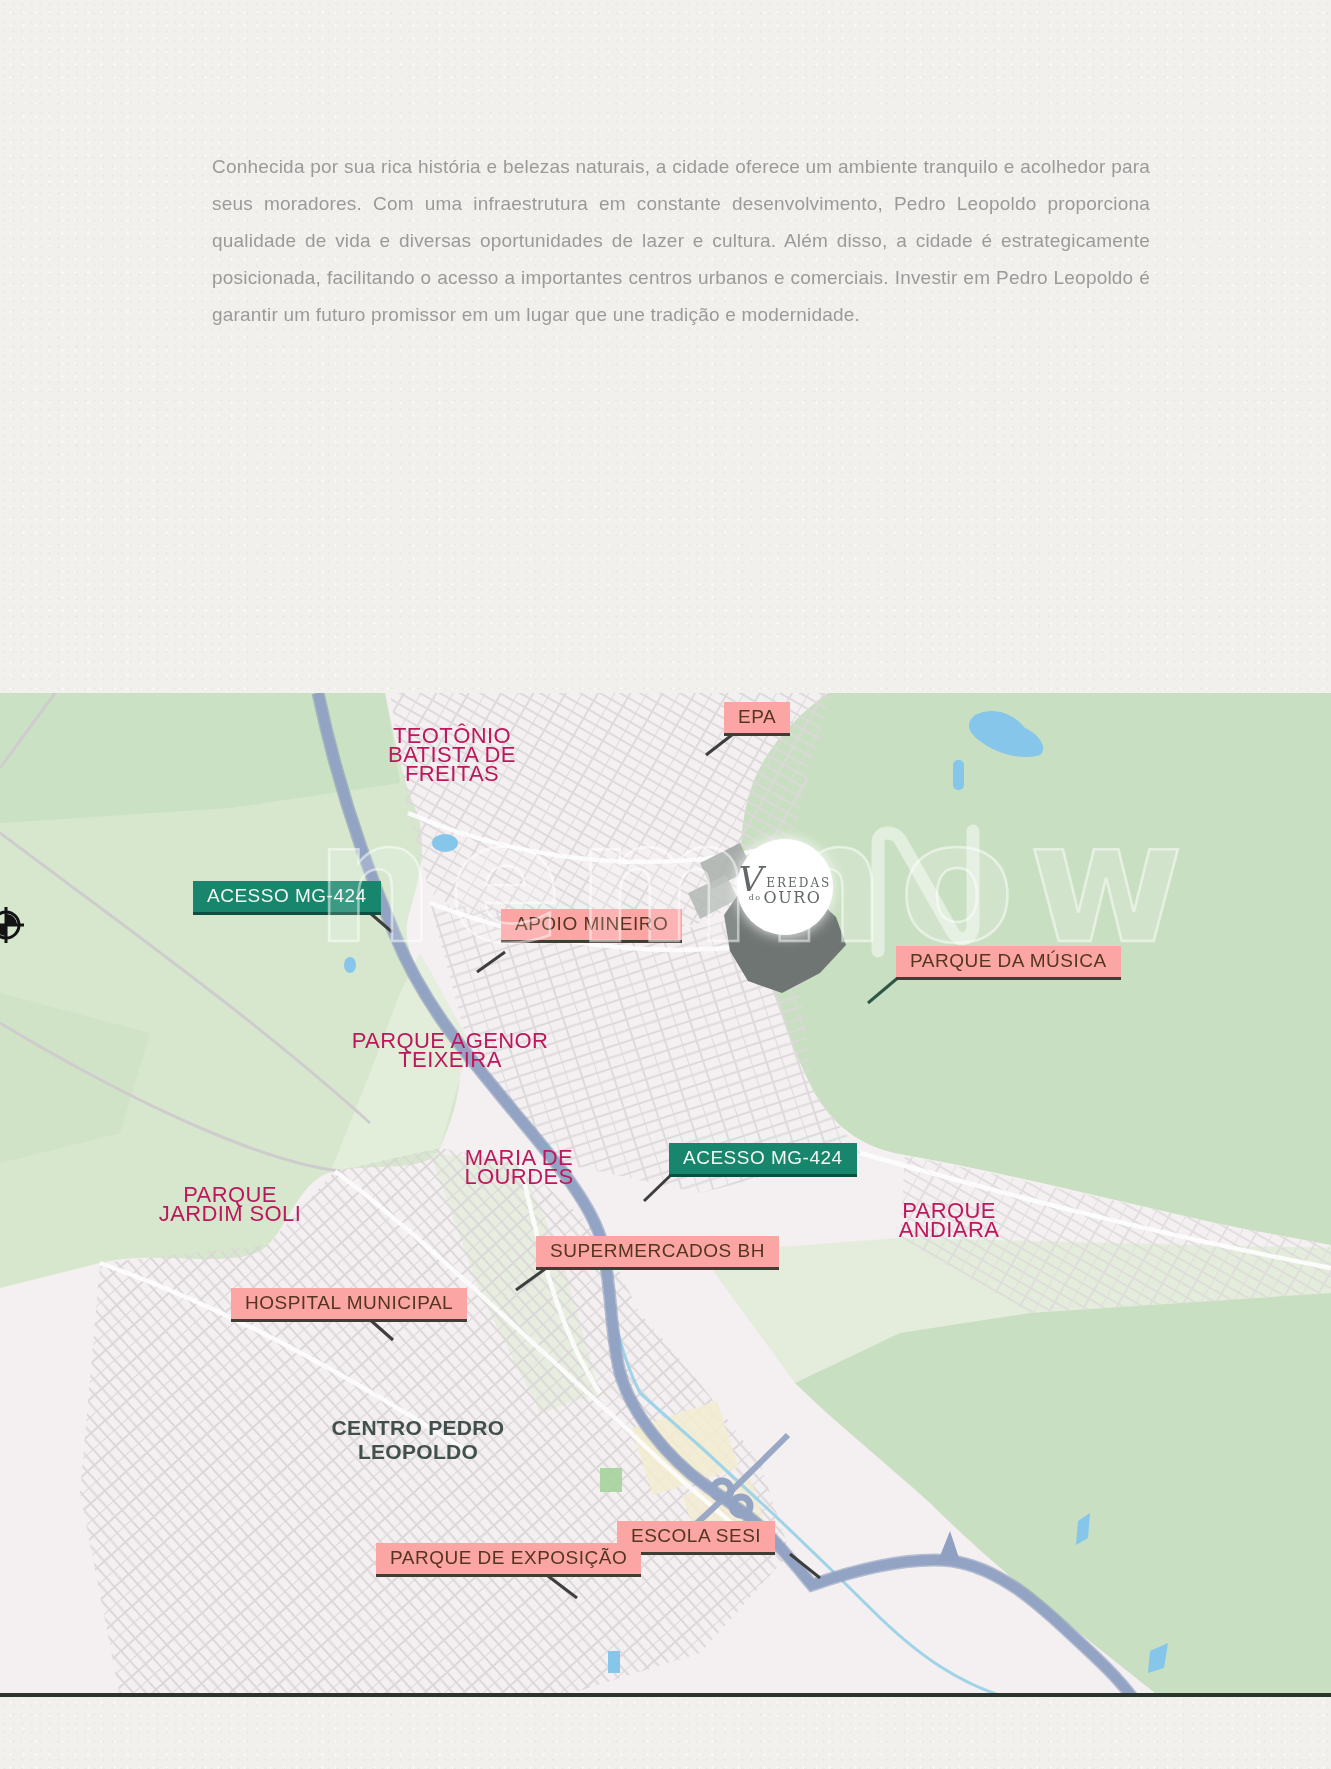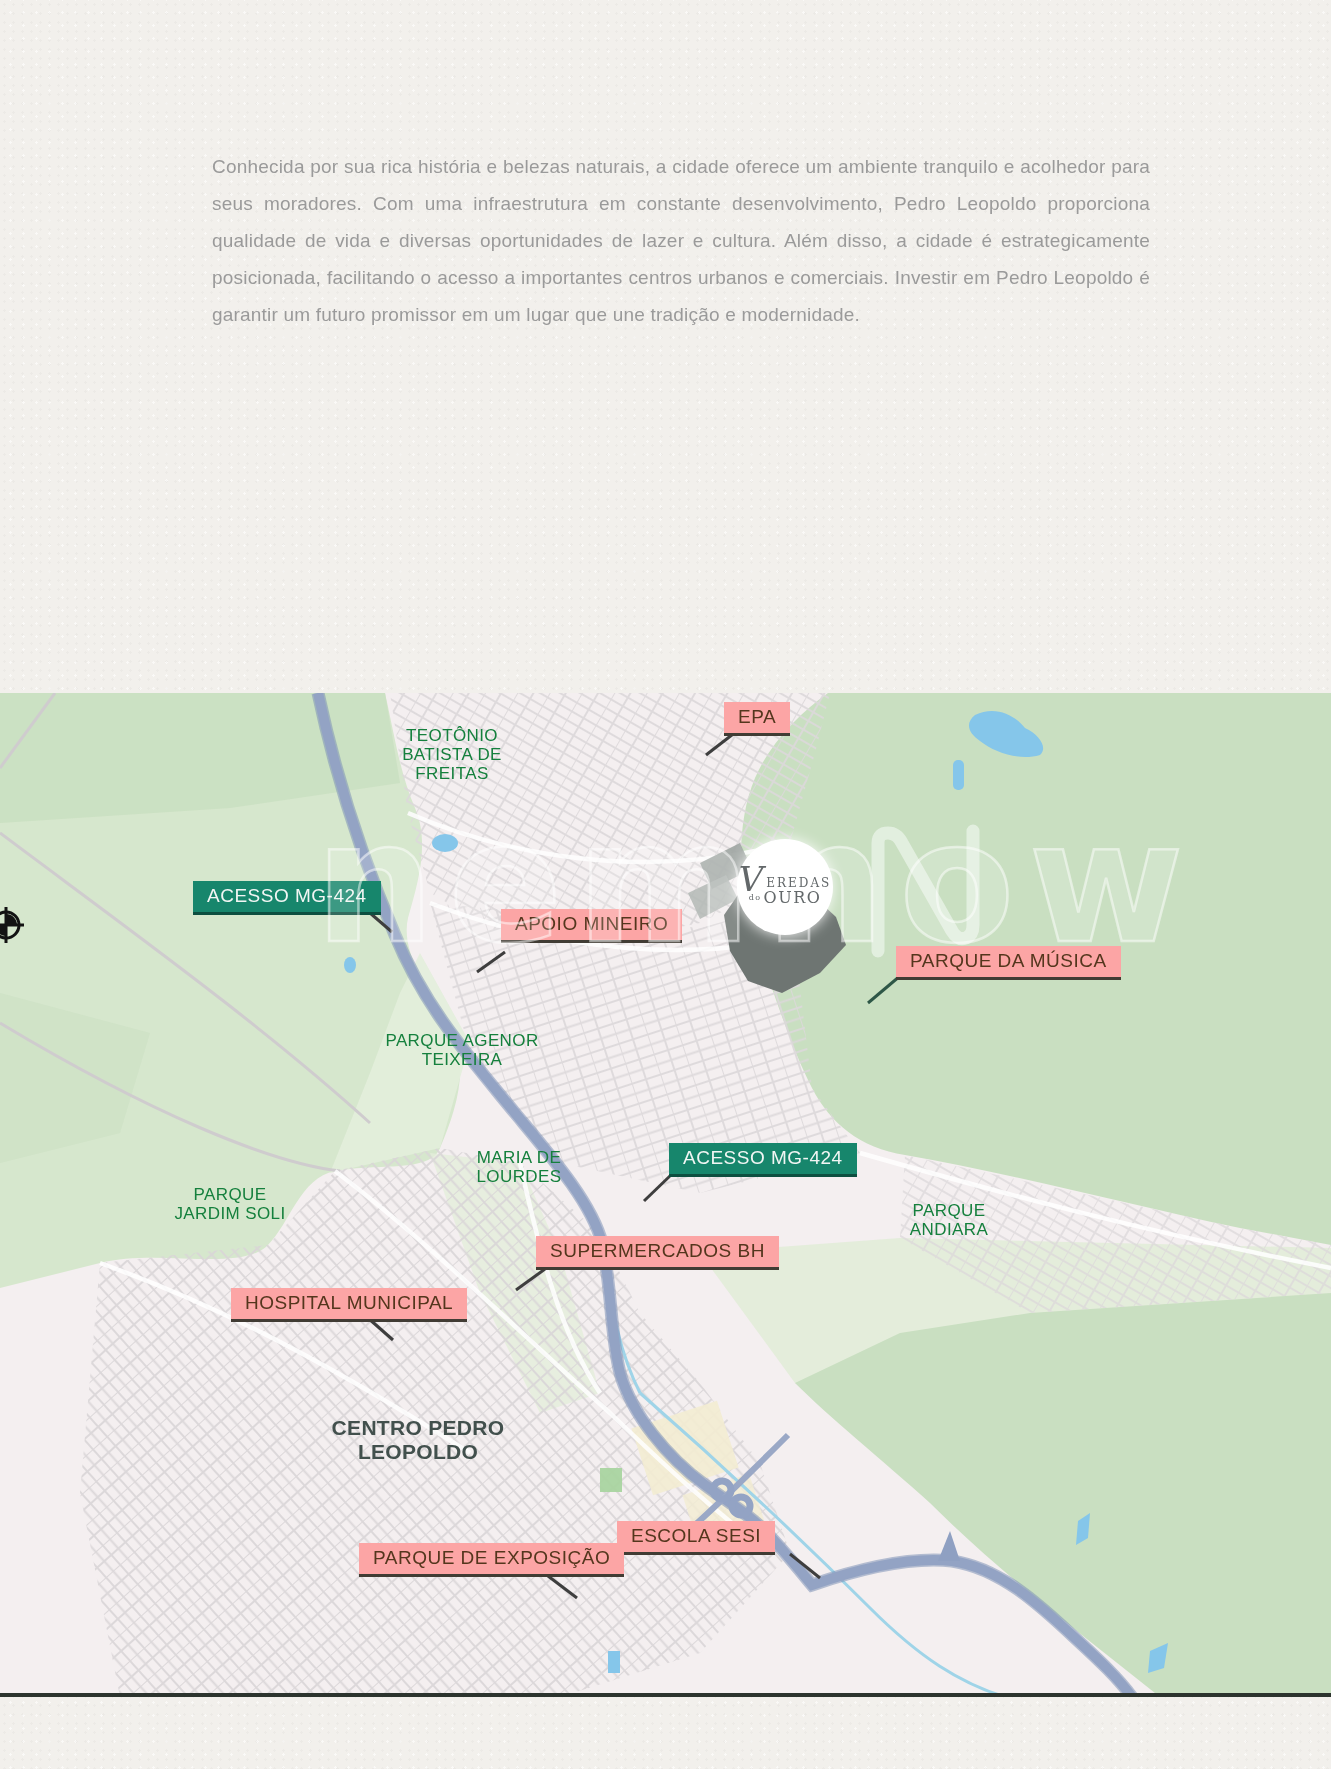--- a/index.html
+++ b/index.html
@@ -34,21 +34,21 @@
     position:absolute;z-index:2;white-space:nowrap;
     font-size:19px;letter-spacing:0.5px;padding:4px 14px 5px 14px;
     border-bottom:3px solid #413c34;
   }
   .pin.orange{background:#fca5a5;color:#54361d;}
   .pin.green{background:#17866c;color:#f2f6f4;border-bottom-color:#0d4f40;}
 
   
   .area-label{
     position:absolute;z-index:2;transform:translateX(-50%);
-    color:#15803d;font-size:17px;line-height:19px;text-align:center;
+    color:#be185d;font-size:22px;line-height:19px;text-align:center;
     letter-spacing:0.4px;white-space:pre-line;
   }
   .area-label.centro{
     color:#42504d;font-weight:700;font-size:21px;line-height:24px;letter-spacing:0.3px;
   }
 
   
   .logo-circle{
     position:absolute;z-index:4;left:737px;top:146px;width:96px;height:96px;
     background:#ffffff;border-radius:50%;
@@ -178,40 +178,40 @@
       <path d="M6,232 L6,221 A11,11 0 0 1 17,232 Z" fill="#131313"></path>
       <path d="M6,232 L6,243 A11,11 0 0 1 -5,232 Z" fill="#131313"></path>
     </g>
   </svg>
 
   <div class="watermark">nemnow</div>
 
   <div class="area-label" style="left:452px;top:33px;">TEOTÔNIO
 BATISTA DE
 FREITAS</div>
-  <div class="area-label" style="left:462px;top:338px;">PARQUE AGENOR
+  <div class="area-label" style="left:450px;top:338px;">PARQUE AGENOR
 TEIXEIRA</div>
   <div class="area-label" style="left:519px;top:455px;">MARIA DE
 LOURDES</div>
   <div class="area-label" style="left:230px;top:492px;">PARQUE
 JARDIM SOLI</div>
   <div class="area-label" style="left:949px;top:508px;">PARQUE
 ANDIARA</div>
   <div class="area-label centro" style="left:418px;top:723px;">CENTRO PEDRO
 LEOPOLDO</div>
 
   <div class="pin orange" style="left:724px;top:9px;">EPA</div>
   <div class="pin green" style="left:193px;top:188px;">ACESSO MG-424</div>
   <div class="pin orange" style="left:501px;top:216px;">APOIO MINEIRO</div>
   <div class="pin orange" style="left:896px;top:253px;">PARQUE DA MÚSICA</div>
   <div class="pin green" style="left:669px;top:450px;">ACESSO MG-424</div>
   <div class="pin orange" style="left:536px;top:543px;">SUPERMERCADOS BH</div>
   <div class="pin orange" style="left:231px;top:595px;">HOSPITAL MUNICIPAL</div>
   <div class="pin orange" style="left:617px;top:828px;">ESCOLA SESI</div>
-  <div class="pin orange" style="left:359px;top:850px;">PARQUE DE EXPOSIÇÃO</div>
+  <div class="pin orange" style="left:376px;top:850px;">PARQUE DE EXPOSIÇÃO</div>
 
   <div class="logo-circle">
     <div class="logo-line1">
       <span class="logo-initial">V</span>
       <span class="logo-rest">EREDAS</span>
     </div>
     <div class="logo-line2">
       <span class="logo-small">do</span>
       <span>OURO</span>
     </div>

